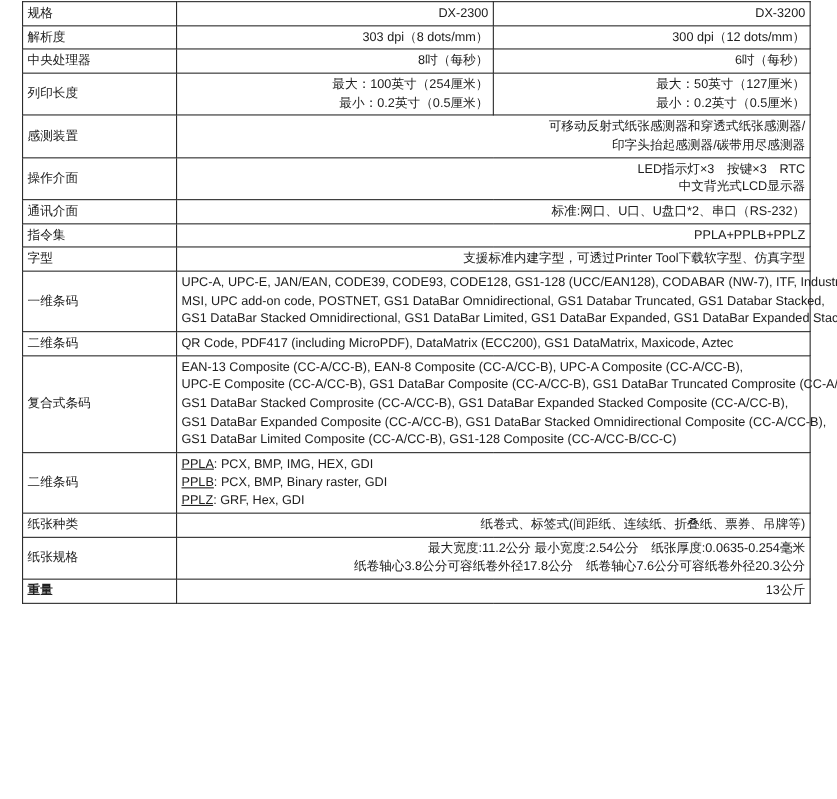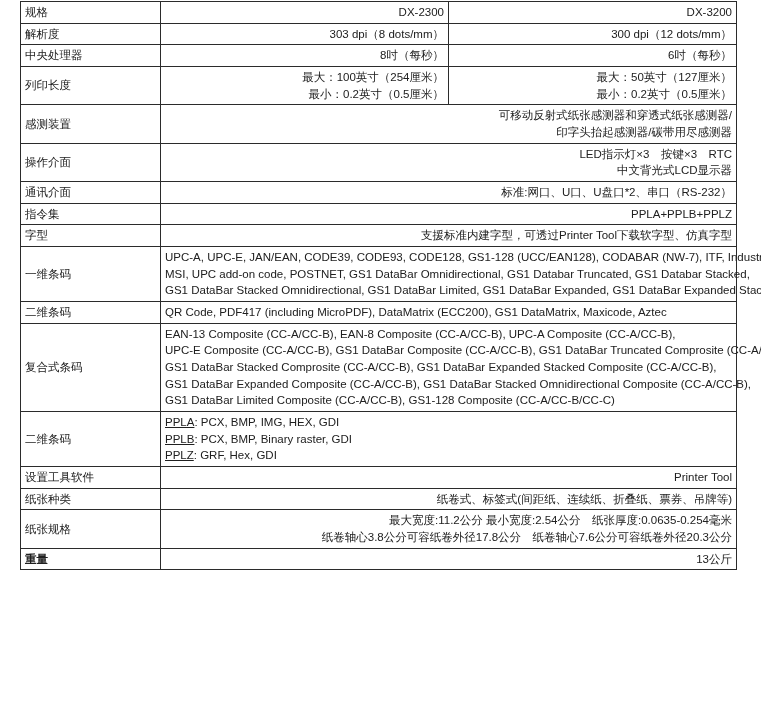--- a/index.html
+++ b/index.html
@@ -157,24 +157,20 @@
         </tr>
         <tr>
           <td class="label">二维条码</td>
           <td class="val val-left" colspan="2">
             <span class="ln"><span class="u">PPLA</span><span>: PCX, BMP, IMG, HEX, GDI</span></span>
             <span class="ln"><span class="u">PPLB</span><span>: PCX, BMP, Binary raster, GDI</span></span>
             <span class="ln"><span class="u">PPLZ</span><span>: GRF, Hex, GDI</span></span>
           </td>
         </tr>
         <tr>
-          <td class="label">设置工具软件</td>
-          <td class="val" colspan="2">Printer Tool</td>
-        </tr>
-        <tr>
           <td class="label">纸张种类</td>
           <td class="val" colspan="2">纸卷式、标签式(间距纸、连续纸、折叠纸、票券、吊牌等)</td>
         </tr>
         <tr>
           <td class="label">纸张规格</td>
           <td class="val" colspan="2">
             <span class="ln">最大宽度:11.2公分 最小宽度:2.54公分　纸张厚度:0.0635-0.254毫米</span>
             <span class="ln">纸卷轴心3.8公分可容纸卷外径17.8公分　纸卷轴心7.6公分可容纸卷外径20.3公分</span>
           </td>
         </tr>

